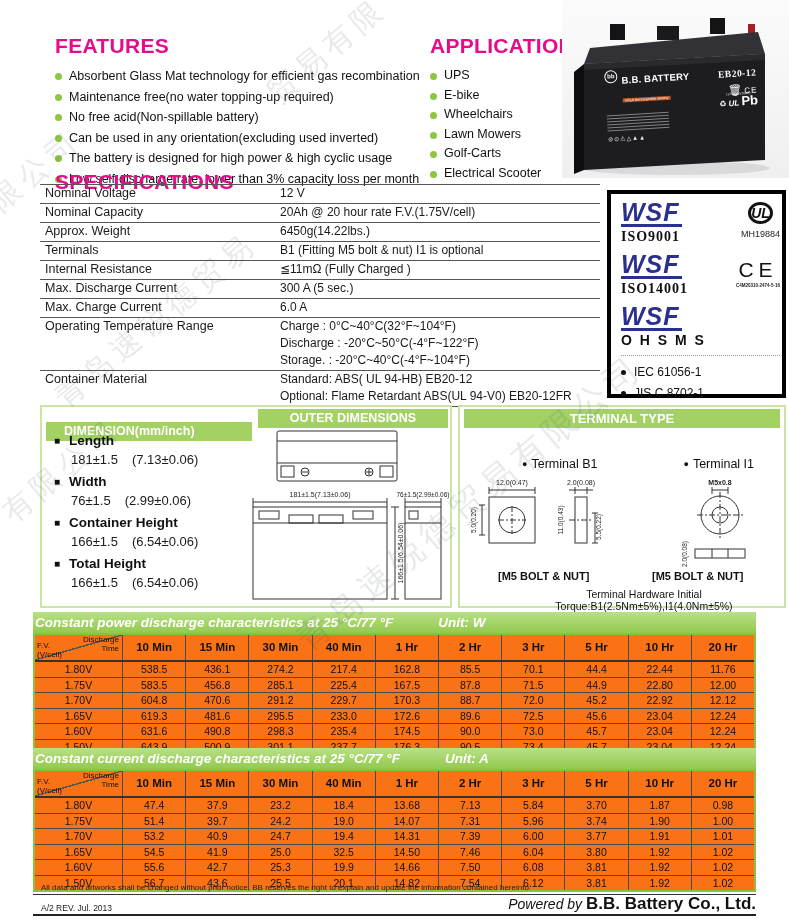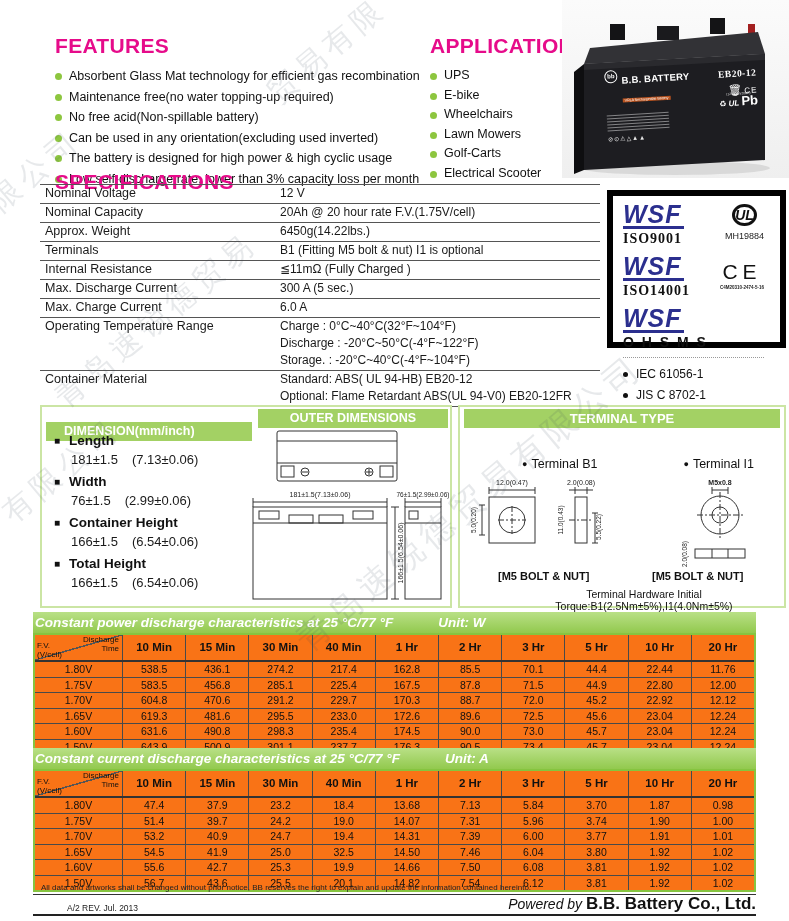--- a/index.html
+++ b/index.html
@@ -36,21 +36,21 @@
   .bl-warnrow { margin-top:4px; font-size:6px; letter-spacing:1px; opacity:0.9; }
 
   
   .spec-title { position:absolute; left:55px; top:170px; }
   .spec-table { position:absolute; left:40px; top:184px; width:560px; border-top:1px solid #555; }
   .spec-row { display:flex; border-bottom:1px solid #555; }
   .spec-label { width:238px; font-size:12.5px; line-height:17px; padding:0 0 1px 5px; }
   .spec-value { flex:1; font-size:12px; line-height:17px; padding:0 0 1px 2px; white-space:pre-line; }
 
   
-  .cert-box { position:absolute; left:607px; top:190px; width:179px; height:158px; border:6px solid #000000; padding:6px 16px 4px 10px; }
+  .cert-box { position:absolute; left:607px; top:190px; width:179px; height:208px; border:4px solid #000000; padding:6px 2px 4px 10px; }
   .cert-row { display:flex; align-items:flex-start; justify-content:space-between; margin-bottom:7px; }
   .wsf { display:inline-block; }
   .wsf-word { font-size:25px; font-weight:900; font-style:italic; color:#2b2f8e; letter-spacing:1px; line-height:24px; border-bottom:3px solid #2b2f8e; display:inline-block; padding-right:2px; }
   .wsf-iso { font-family:"Liberation Serif","DejaVu Serif",serif; font-size:14px; font-weight:bold; letter-spacing:1px; color:#111; }
   .ul-mark { text-align:center; }
   .ul-circle { width:32px; height:32px; border:3px solid #111; border-radius:50%; font-size:14px; font-weight:bold; font-style:italic; text-align:center; line-height:27px; color:#111; margin:0 auto; }
   .ul-code { font-size:9px; margin-top:2px; color:#222; }
   .ce-mark { text-align:center; padding-top:6px; }
   .ce-word { font-size:21px; letter-spacing:5px; color:#111; font-weight:500; }
   .ce-code { font-size:4.5px; font-weight:bold; color:#222; margin-top:1px; }
@@ -98,21 +98,21 @@
   .dt-corner { flex:0 0 88px; position:relative; background:
       linear-gradient(to bottom right, transparent 48.5%, #555 48.5%, #555 51.5%, transparent 51.5%); }
   .dt-fv { flex:0 0 88px; }
   .cn-d { position:absolute; top:1px; right:3px; font-size:8px; font-weight:normal; line-height:8.5px; text-align:right; }
   .cn-f { position:absolute; bottom:1px; left:2px; font-size:8px; font-weight:normal; line-height:8.5px; text-align:left; }
 
   
   .footer { position:absolute; left:33px; top:883px; width:723px; }
   .fo-disc { font-size:8px; color:#222; padding-left:8px; }
   .fo-line { border-top:1px solid #333; margin-top:2px; }
-  .fo-row { display:flex; align-items:flex-end;margin-left:26px; }
+  .fo-row { display:flex; align-items:flex-end; }
   .fo-rev { font-size:8.5px; color:#222; padding:3px 0 0 8px; }
   .fo-powered { margin-left:auto; font-size:14px; font-style:italic; color:#111; line-height:18px; }
   .fo-company { font-size:17px; font-weight:bold; font-style:normal; color:#111; }
   .fo-bottom { border-top:2px solid #222; margin-top:1px; }
 
   svg .ln { stroke:#333; fill:none; stroke-width:1; }
   svg .dimtxt { font-size:7px; fill:#222; font-family:"Liberation Sans",sans-serif; }
 </style>
 </head>
 <body>

